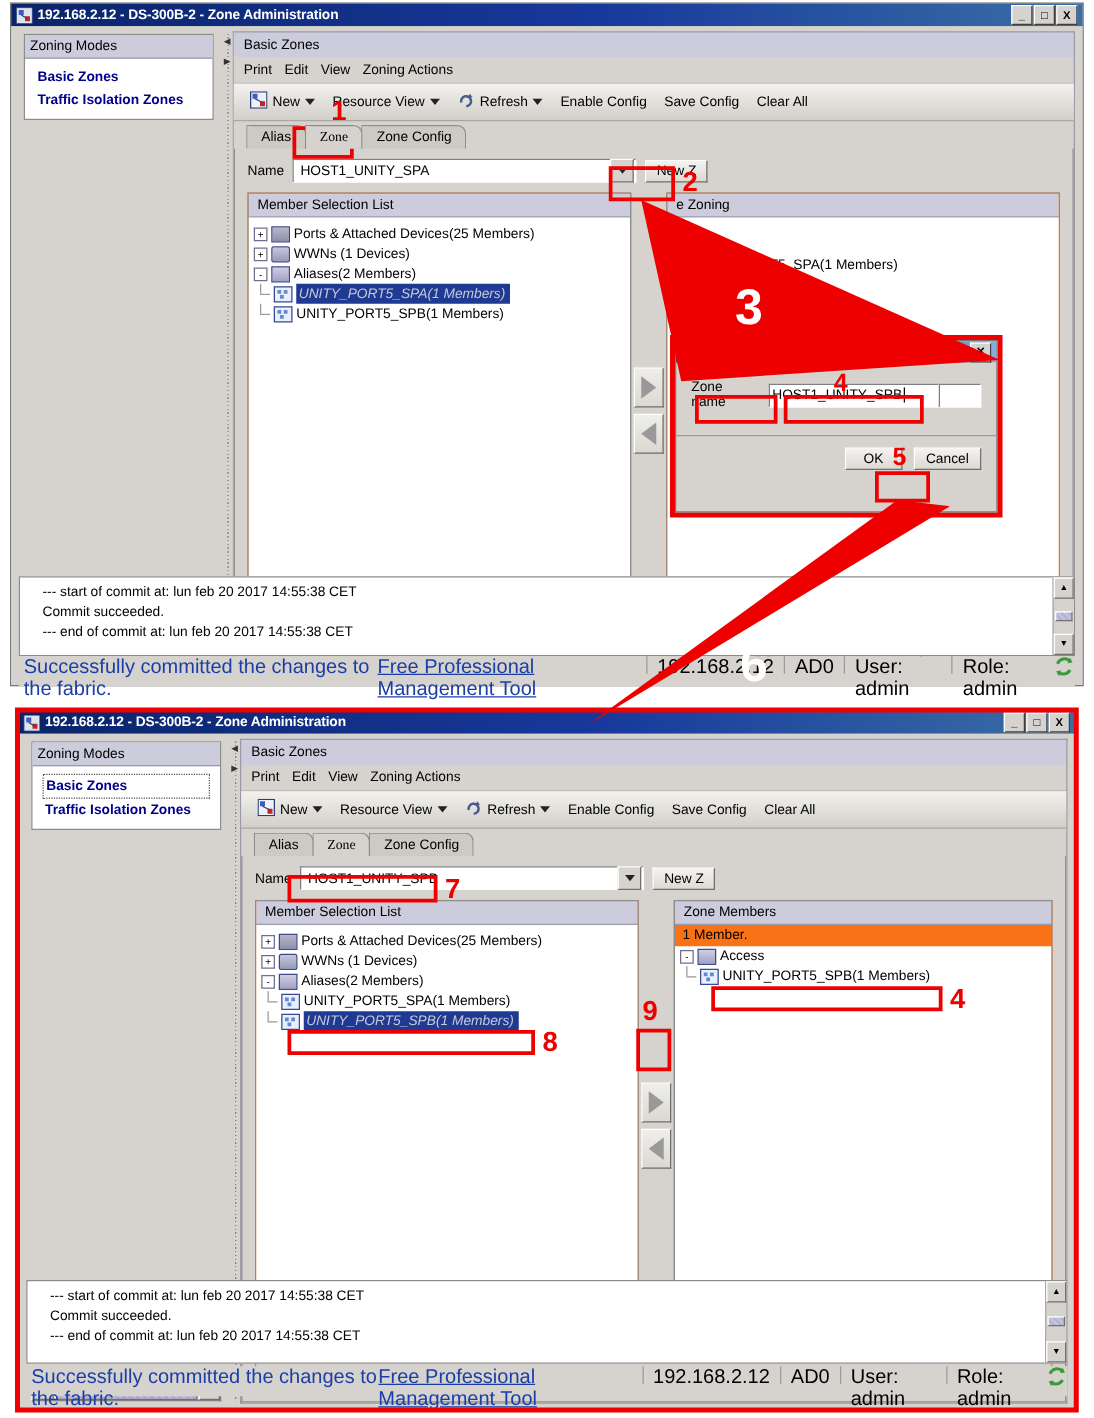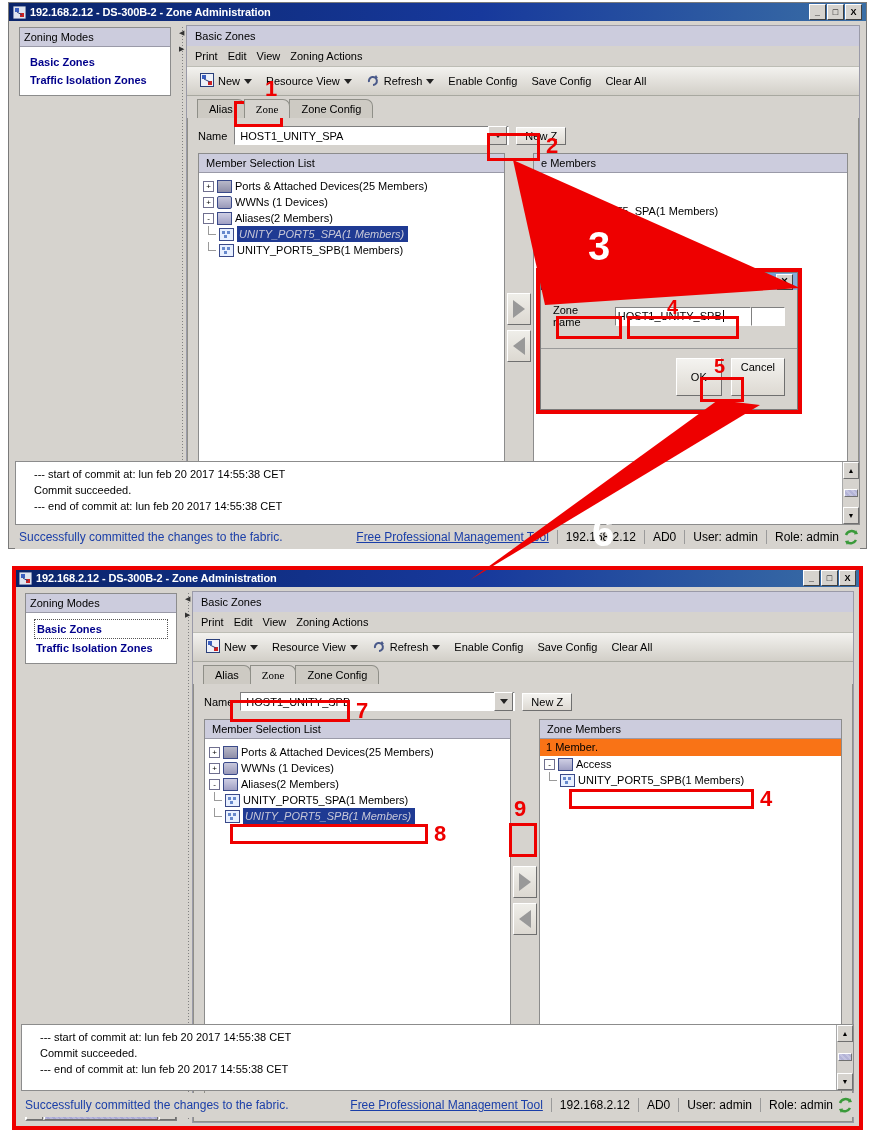--- a/index.html
+++ b/index.html
@@ -100,22 +100,22 @@
   .logbox{position:absolute;left:6px;right:6px;background:#fff;border:1px solid #8c8c8c;
     display:flex;}
   .logtext{flex:1;padding:4px 6px;font-size:11px;line-height:16px;margin-left:12px;}
   .logscroll{width:16px;background:#d6d3ce;border-left:1px solid #a9a9a9;display:flex;flex-direction:column;}
   .ls-btn{height:15px;background:#d6d3ce;border:1px solid #fff;border-right-color:#707070;border-bottom-color:#707070;
     display:flex;align-items:center;justify-content:center;font-size:7px;}
   .ls-track{flex:1;position:relative;}
   .ls-thumb{position:absolute;left:1px;right:1px;top:34%;height:22%;
     background:repeating-linear-gradient(45deg,#c3c3e0 0 2px,#b3b3d6 2px 4px);
     border:1px solid #fff;border-right-color:#707070;border-bottom-color:#707070;}
-  .statusbar{position:absolute;left:6px;right:6px;height:24px;display:flex;align-items:center;
-    background:#d6d3ce;font-size:12px;}
+  .statusbar{position:absolute;left:6px;right:6px;height:24px;display:flex;align-items:flex-start;
+    background:#d6d3ce;font-size:16px;}
   .st-msg{color:#1a3ea8;padding-left:4px;}
   .st-sep{width:1px;height:14px;background:#9a9a9a;margin:0 8px;}
   .st-link{color:#1a3ea8;text-decoration:underline;}
   .recycle{width:17px;height:17px;position:relative;margin-left:4px;}
 
   
   .redbox{position:absolute;border:3px solid #ee0000;box-sizing:border-box;pointer-events:none;}
   .rednum{position:absolute;color:#ee0000;font-weight:bold;font-family:"Liberation Sans",sans-serif;line-height:1;}
   .winhl{position:absolute;border:4px solid #ee0000;box-sizing:border-box;pointer-events:none;}
   svg.ann{position:absolute;left:0;top:0;width:875px;height:1134px;pointer-events:none;}
@@ -270,21 +270,21 @@
             </div>
             <div class="arrowcol">
               <span class="arrbtn">
                   <span class="tri-r"></span>
                 </span>
               <span class="arrbtn">
                   <span class="tri-l"></span>
                 </span>
             </div>
             <div class="listbox" style="flex:1;">
-              <div class="listhdr">e Members</div>
+              <div class="listhdr">e Zoning</div>
               <div class="listbody">
                 <div class="tnode">
                   <span class="tog">-</span>
                 </div>
                 <div class="tnode" style="padding-left:70px;margin-top:14px;">
                   <span>RT5_SPA(1 Members)</span>
                 </div>
               </div>
             </div>
           </div>
@@ -367,21 +367,21 @@
       <span class="fldlbl">Zone name</span>
       <span class="fldinput">
         <span>HOST1_UNITY_SPB</span>
           <span class="caret-txt"></span>
       </span>
       <span class="fldinput2"></span>
     </div>
   </div>
   <div class="dlg-sep"></div>
   <div class="dlg-btns">
-    <span class="btn" style="padding:12px 14px;">OK</span>
+    <span class="btn" style="padding:2px 14px;">OK</span>
     <span class="btn" style="padding:2px 9px;">Cancel</span>
   </div>
 </div>
 
 <div class="win" id="win2" style="left:14px;top:568px;width:847px;height:560px;">
 
   <div class="titlebar">
     <span class="tb-icon">
       <svg width="13" height="13" viewBox="0 0 13 13">
           <rect x="0" y="0" width="13" height="13" fill="#dfe4ef" stroke="#2a3f7a"></rect>

